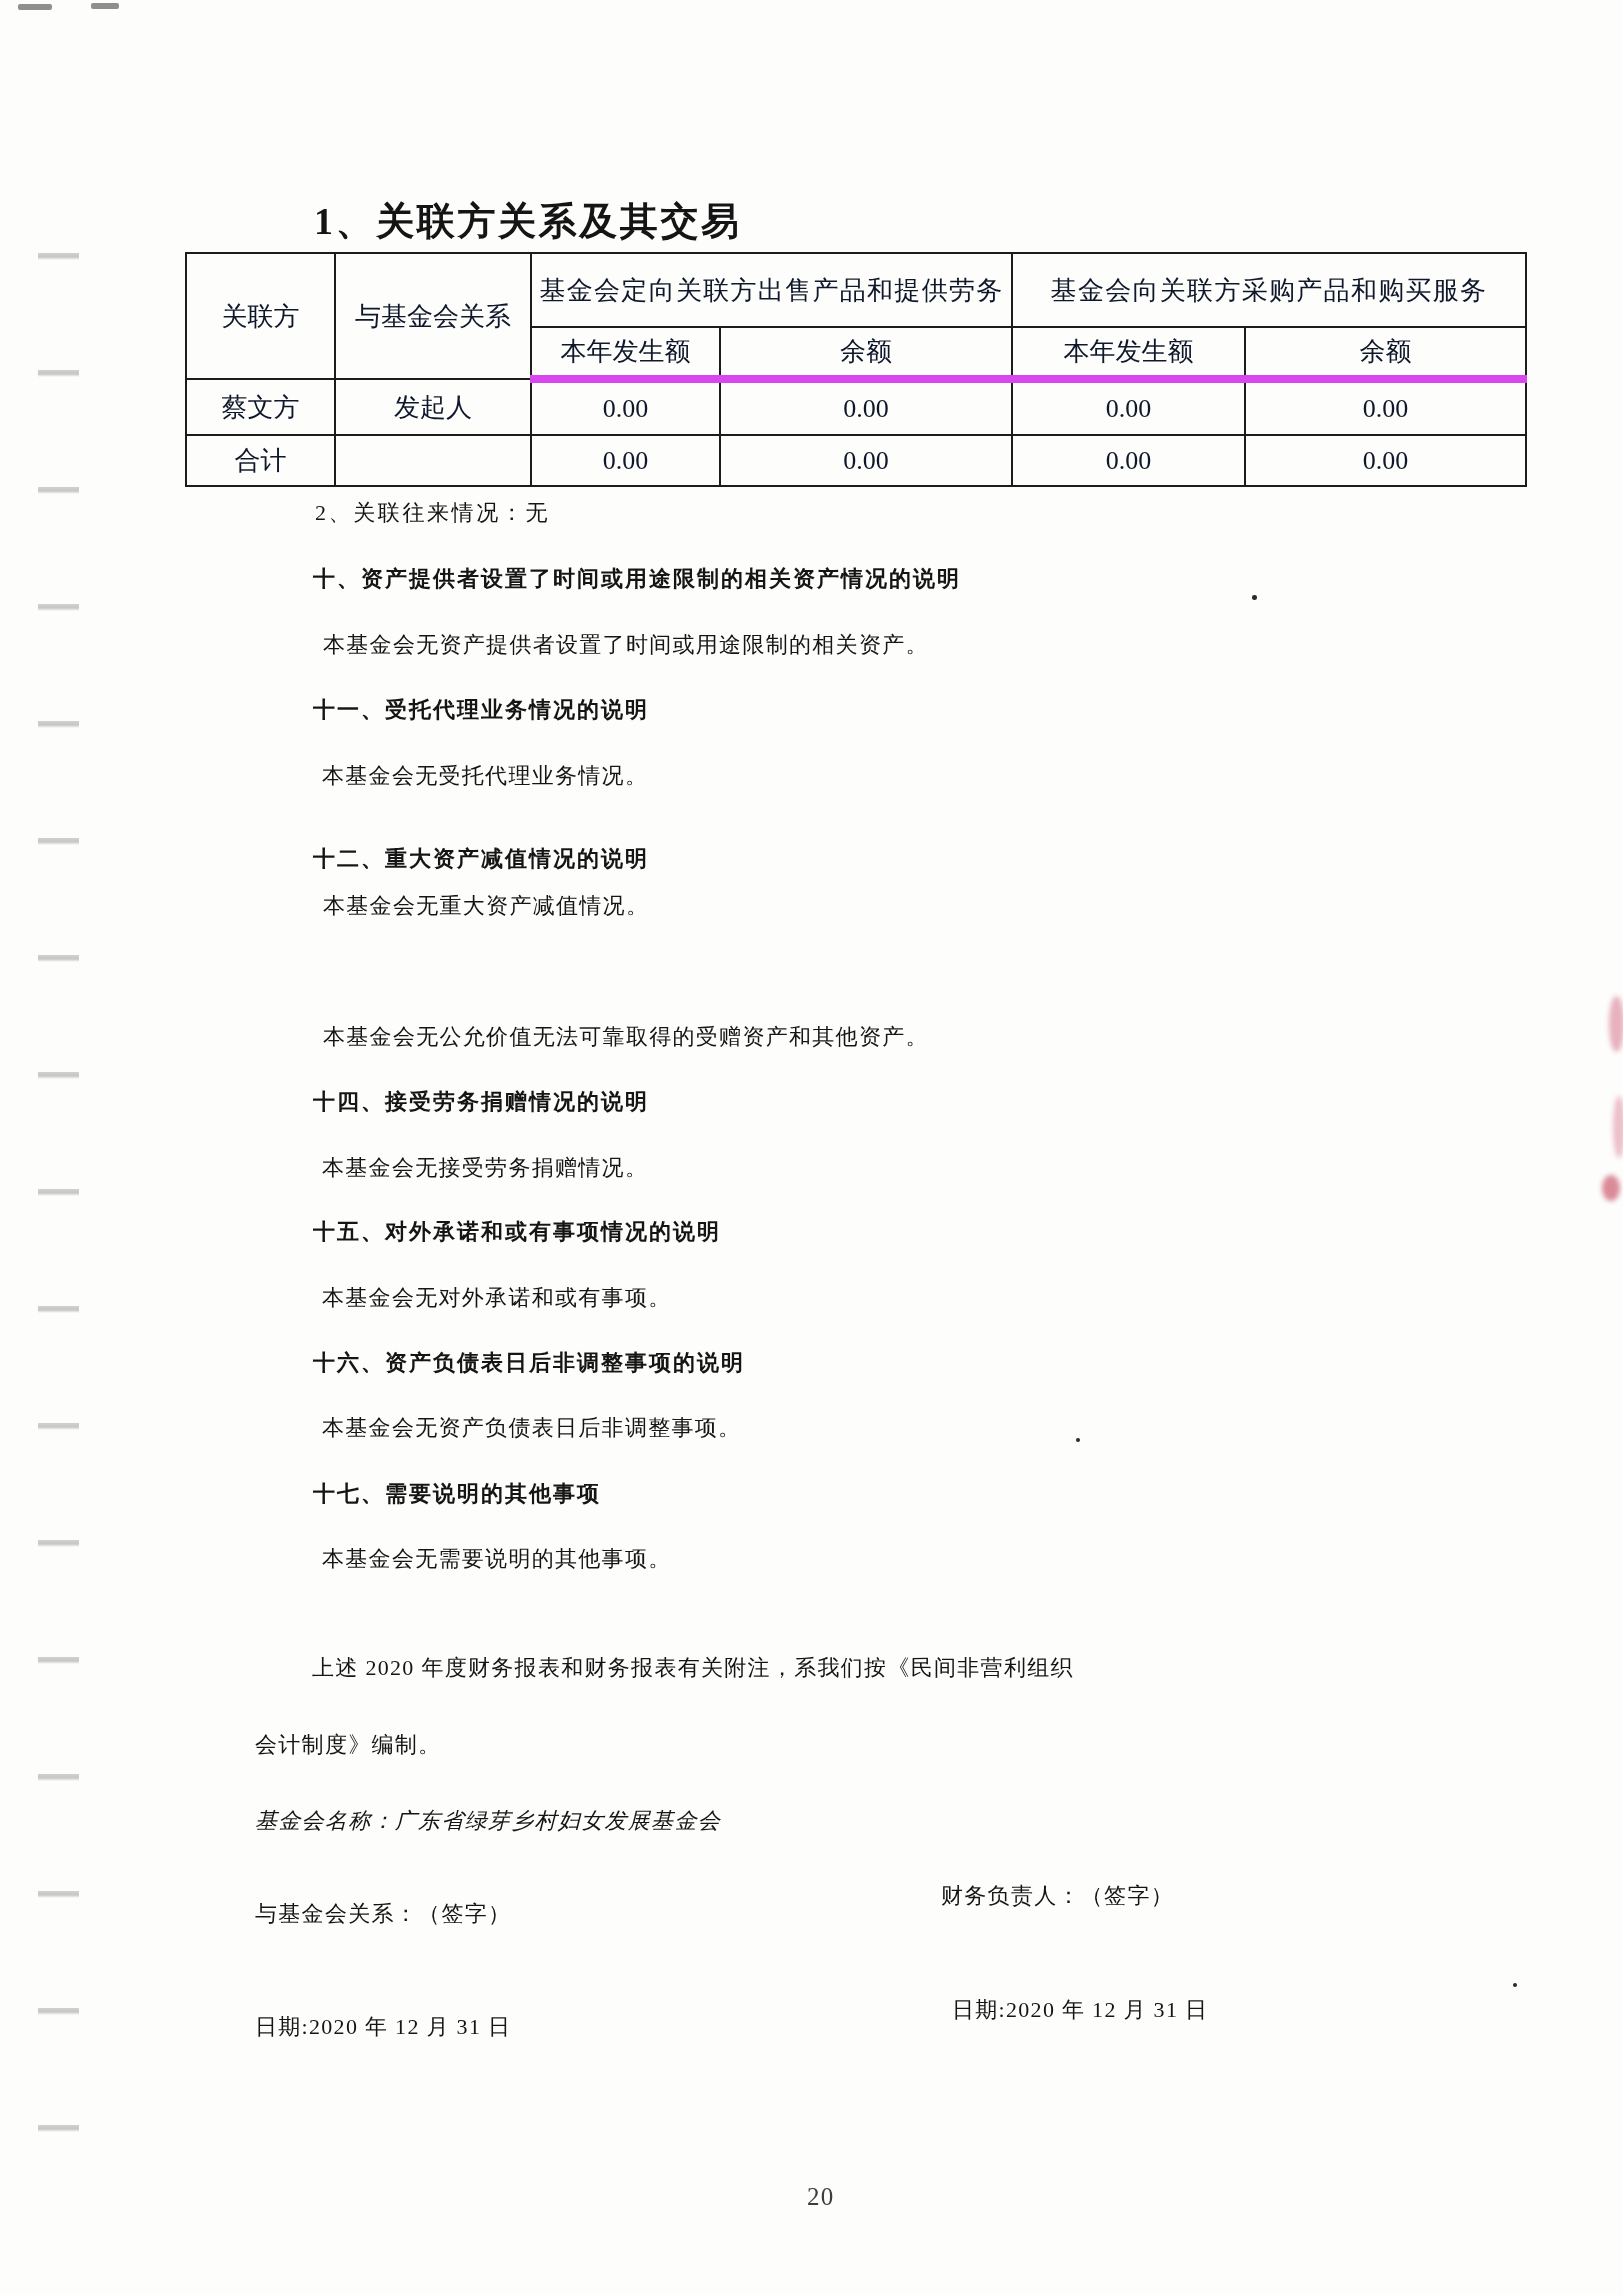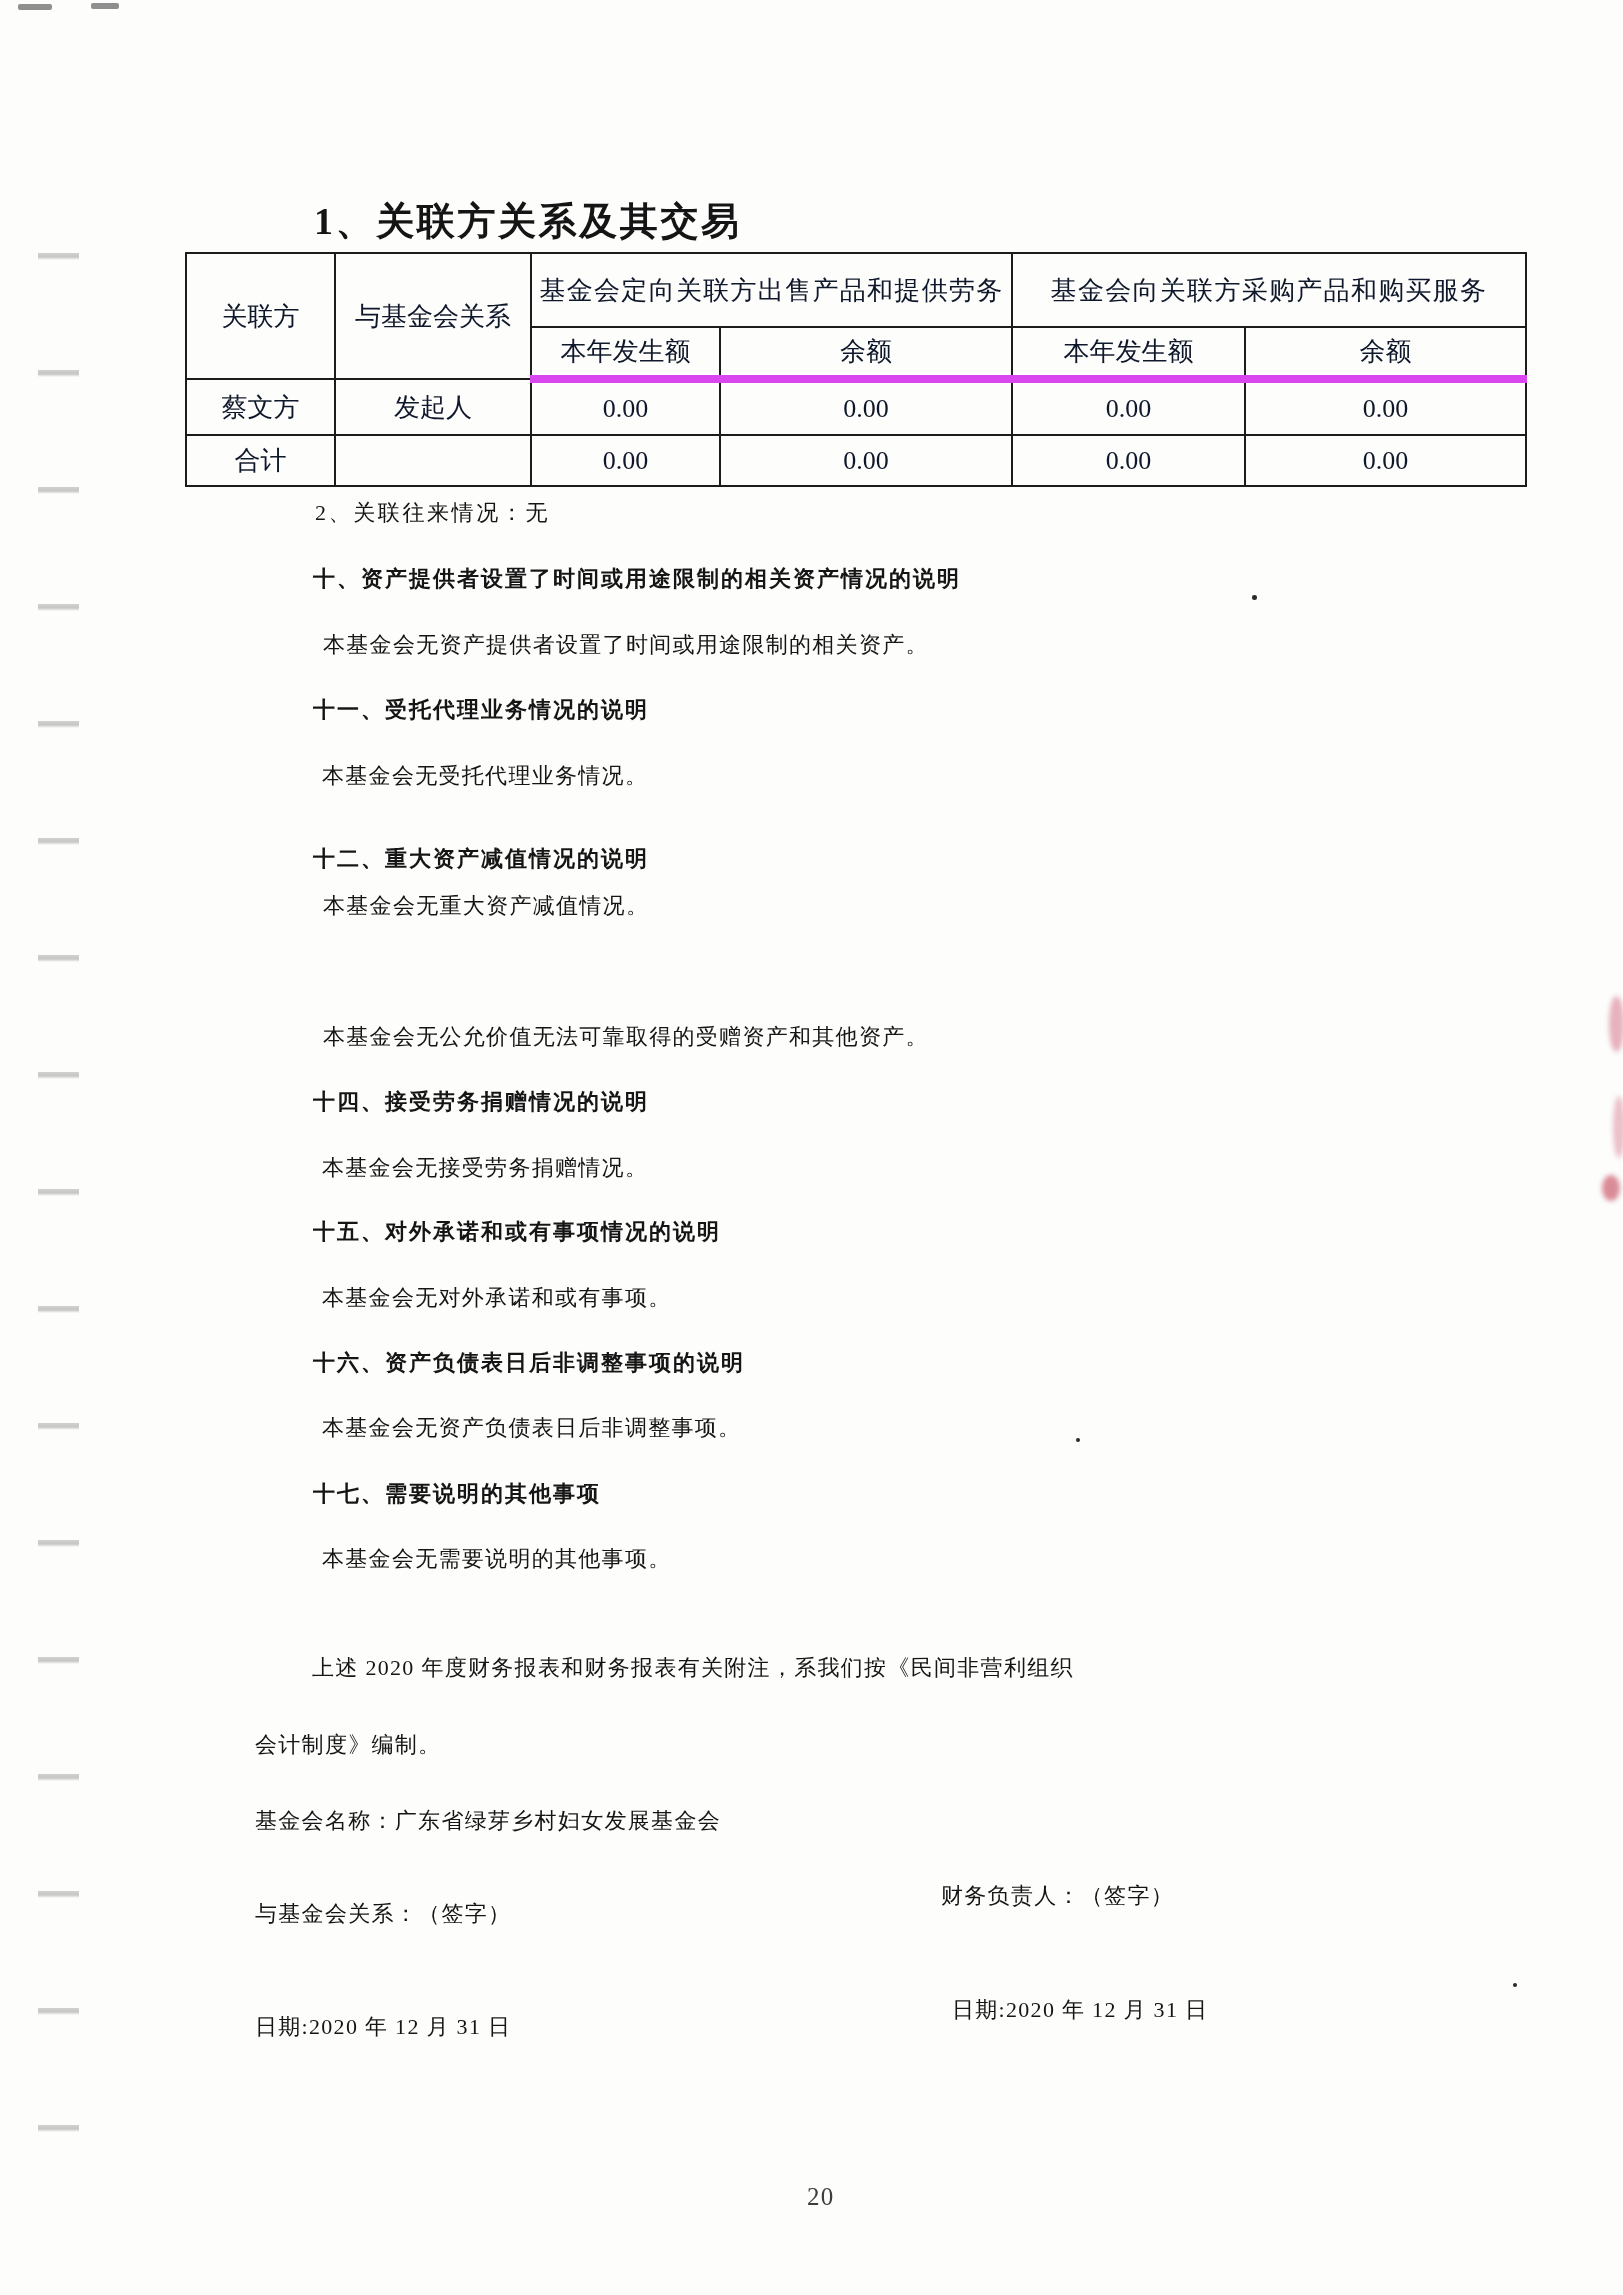--- a/index.html
+++ b/index.html
@@ -131,21 +131,21 @@
   <div class="line" style="left:322px;top:1283px;">本基金会无对外承诺和或有事项。</div>
 
   <div class="line sec-h" style="left:313px;top:1348px;">十六、资产负债表日后非调整事项的说明</div>
   <div class="line" style="left:322px;top:1413px;">本基金会无资产负债表日后非调整事项。</div>
 
   <div class="line sec-h" style="left:313px;top:1479px;">十七、需要说明的其他事项</div>
   <div class="line" style="left:322px;top:1544px;">本基金会无需要说明的其他事项。</div>
 
   <div class="line" style="left:312px;top:1653px;">上述 2020 年度财务报表和财务报表有关附注，系我们按《民间非营利组织</div>
   <div class="line" style="left:255px;top:1730px;">会计制度》编制。</div>
-  <div class="line" style="left:255px;top:1806px;">基金会名称：广东省绿芽乡村妇女发展基金会</div>
+  <div class="line" style="left:255px;top:1806px;font-style:italic;">基金会名称：广东省绿芽乡村妇女发展基金会</div>
 
   <div class="line" style="left:255px;top:1899px;">与基金会关系：（签字）</div>
   <div class="line" style="left:941px;top:1881px;">财务负责人：（签字）</div>
   <div class="line" style="left:255px;top:2012px;">日期:2020 年 12 月 31 日</div>
   <div class="line" style="left:952px;top:1995px;">日期:2020 年 12 月 31 日</div>
 
   <div class="pgnum">20</div>
 
 </div>
 

